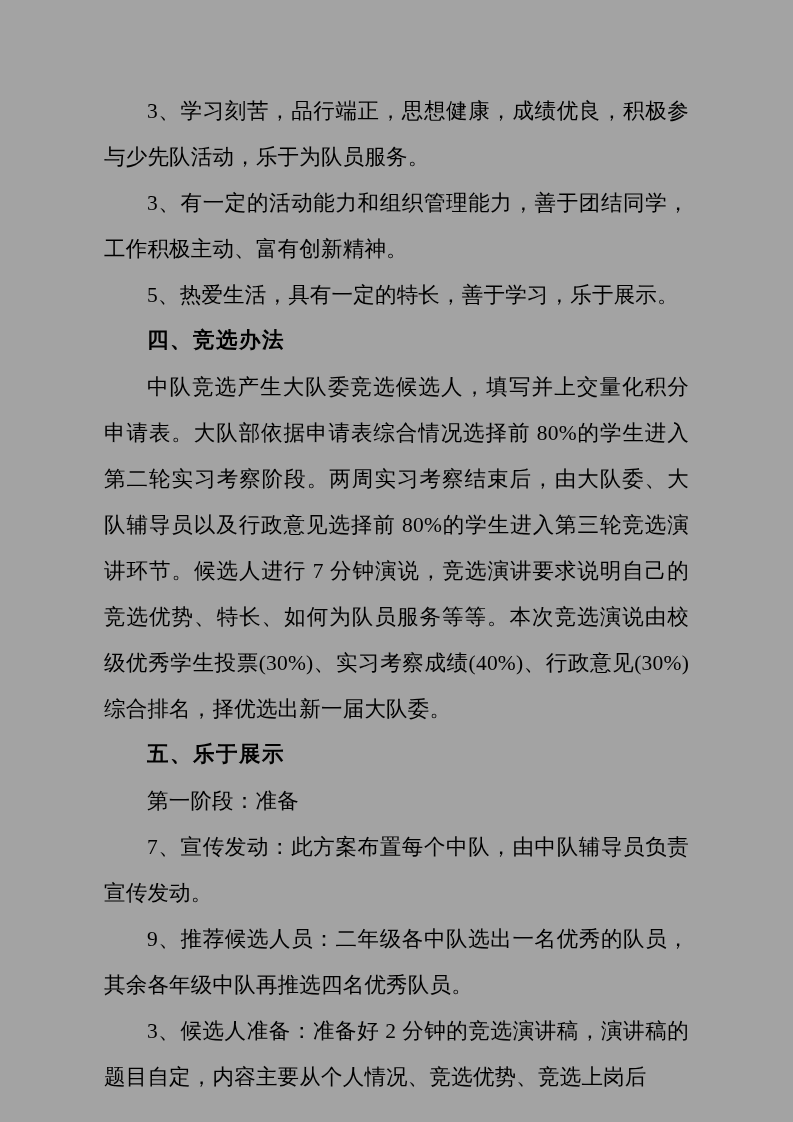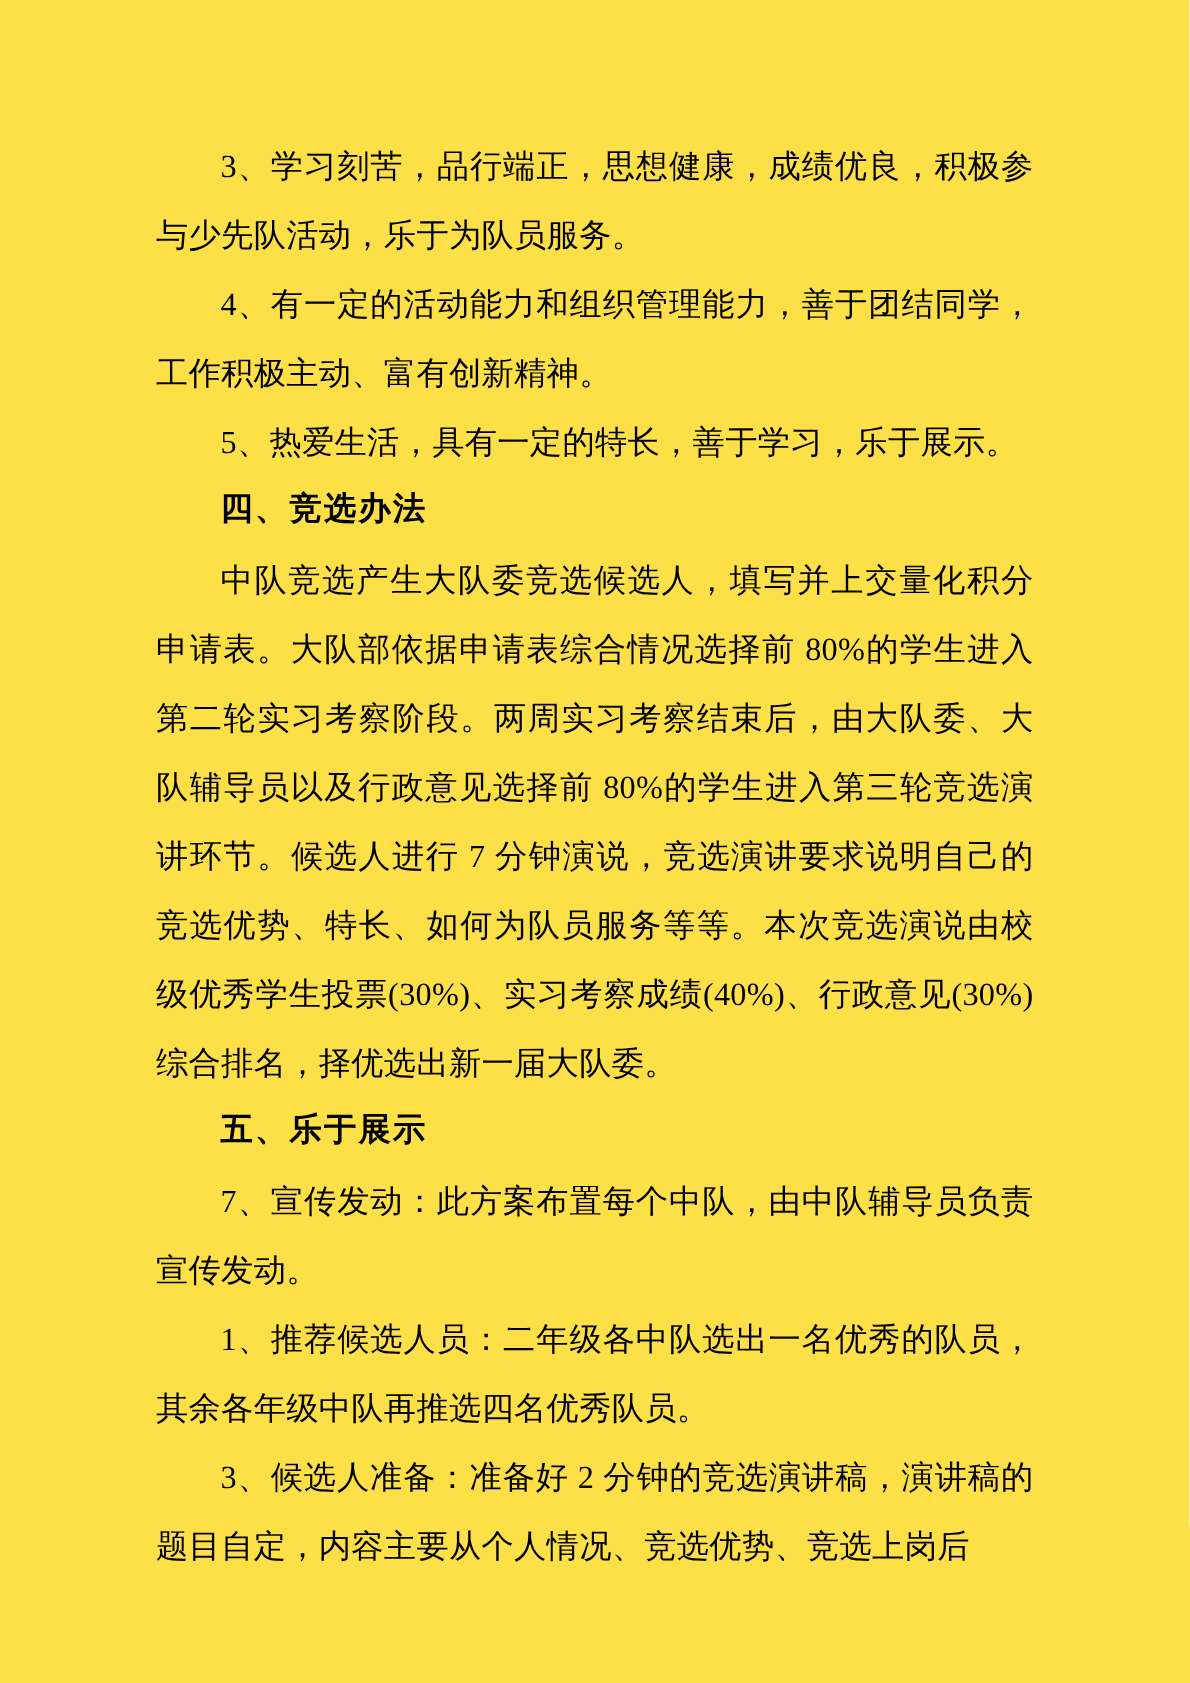--- a/index.html
+++ b/index.html
@@ -13,21 +13,21 @@
     font-family: "Liberation Serif", "DejaVu Serif", serif;
     color: #000000;
     overflow: hidden;
   }
   .page {
     position: relative;
     width: 793px;
     height: 1122px;
     box-sizing: border-box;
     padding: 88px 104px 70px 104px;
-    background: #fde047;
+    background: #a3a3a3;
   }
   .doc-body {
     font-size: 21.5px;
     line-height: 46px;
     text-align: justify;
     text-justify: inter-ideograph;
     letter-spacing: 0.2px;
   }
   p.para {
     margin: 0;
@@ -50,26 +50,27 @@
     box-shadow: inset 0 0 0 0 rgba(0,0,0,0);
   }
 </style>
 </head>
 <body>
 
 <div class="page">
   <div class="doc-body">
 
     <p class="para">3、学习刻苦，品行端正，思想健康，成绩优良，积极参与少先队活动，乐于为队员服务。</p>
-    <p class="para">4、有一定的活动能力和组织管理能力，善于团结同学，工作积极主动、富有创新精神。</p>
+    <p class="para">3、有一定的活动能力和组织管理能力，善于团结同学，工作积极主动、富有创新精神。</p>
     <p class="para">5、热爱生活，具有一定的特长，善于学习，乐于展示。</p>
 
     <p class="heading">四、竞选办法</p>
     <p class="para">中队竞选产生大队委竞选候选人，填写并上交量化积分申请表。大队部依据申请表综合情况选择前 80%的学生进入第二轮实习考察阶段。两周实习考察结束后，由大队委、大队辅导员以及行政意见选择前 80%的学生进入第三轮竞选演讲环节。候选人进行 7 分钟演说，竞选演讲要求说明自己的竞选优势、特长、如何为队员服务等等。本次竞选演说由校级优秀学生投票(30%)、实习考察成绩(40%)、行政意见(30%)综合排名，择优选出新一届大队委。</p>
 
     <p class="heading">五、乐于展示</p>
+    <p class="para">第一阶段：准备</p>
 
     <p class="para">7、宣传发动：此方案布置每个中队，由中队辅导员负责宣传发动。</p>
-    <p class="para">1、推荐候选人员：二年级各中队选出一名优秀的队员，其余各年级中队再推选四名优秀队员。</p>
+    <p class="para">9、推荐候选人员：二年级各中队选出一名优秀的队员，其余各年级中队再推选四名优秀队员。</p>
     <p class="para">3、候选人准备：准备好 2 分钟的竞选演讲稿，演讲稿的题目自定，内容主要从个人情况、竞选优势、竞选上岗后</p>
 
   </div>
 </div>
 
 </body></html>

